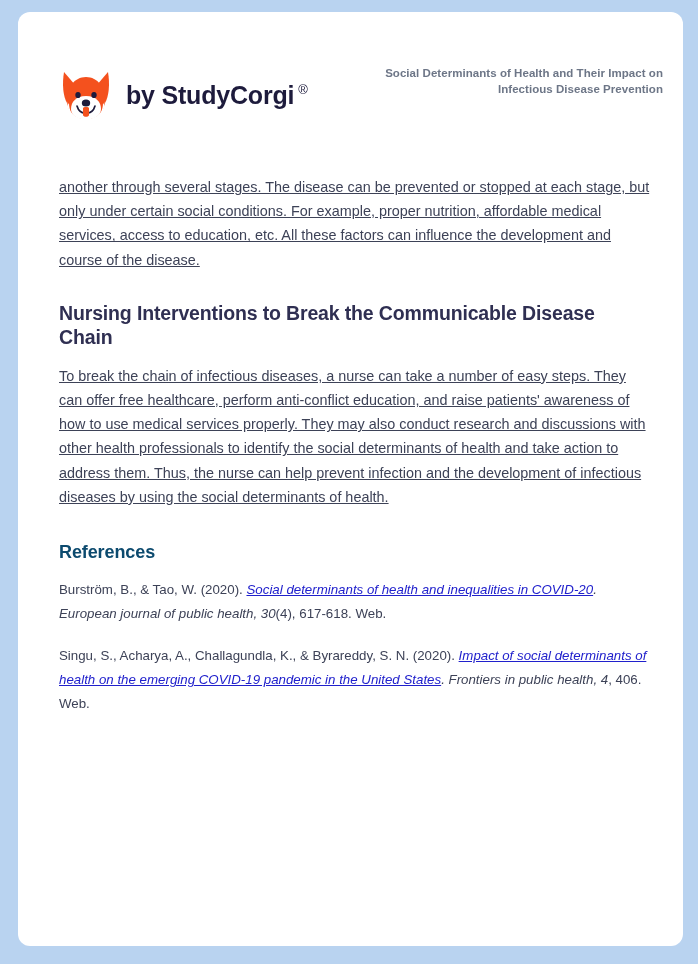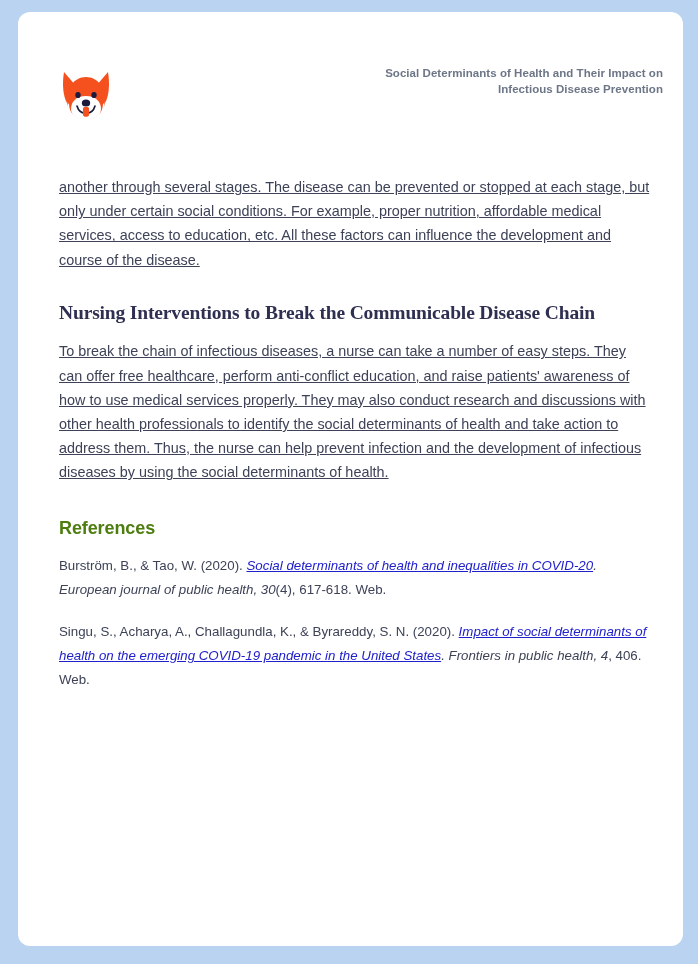--- a/index.html
+++ b/index.html
@@ -99,28 +99,27 @@
     text-align: left;
     text-decoration: underline;
   }
   h2.section-heading {
     margin: 29px 0 14px 0;
     font-size: 19.5px;
     line-height: 24.5px;
     font-weight: bold;
     color: #2f2f52;
     letter-spacing: -0.15px;
-    font-family: Liberation Serif, serif;
   }
   h2.refs-heading {
     margin: 32px 0 15px 0;
     font-size: 18px;
     line-height: 22px;
     font-weight: bold;
-    color: #4d7c0f;
+    color: #0c4a6e;
     letter-spacing: -0.1px;
   }
   p.reference {
     margin: 0 0 18px 0;
     font-size: 13.3px;
     line-height: 24px;
     color: #3d4257;
   }
   p.reference:last-child { margin-bottom: 0; }
   .ref-link {
@@ -159,20 +158,24 @@
           <ellipse cx="34" cy="25" rx="2.7" ry="3.1" fill="#1d1b3c"></ellipse>
 
           <ellipse cx="26" cy="33" rx="4.2" ry="3.6" fill="#1d1b3c"></ellipse>
 
           <path d="M17 36 C18.5 41 21.5 43 25 43" stroke="#1d1b3c" stroke-width="1.7" fill="none" stroke-linecap="round"></path>
           <path d="M35 36 C33.5 41 30.5 43 27 43" stroke="#1d1b3c" stroke-width="1.7" fill="none" stroke-linecap="round"></path>
 
           <path d="M23 38 C23 36.5 29 36.5 29 38 L29 45 C29 47.4 23 47.4 23 45 Z" fill="#f4511e"></path>
         </svg>
       </span>
+      <span class="brand-text">
+        <span>by StudyCorgi</span>
+        <span class="brand-reg">®</span>
+      </span>
     </div>
 
     <div class="header-meta">
       <div class="header-title">Social Determinants of Health and Their Impact on Infectious Disease Prevention</div>
     </div>
   </div>
 
   <div class="content">
 
     <p class="para">another through several stages. The disease can be prevented or stopped at each stage, but only under certain social conditions. For example, proper nutrition, affordable medical services, access to education, etc. All these factors can influence the development and course of the disease.</p>

